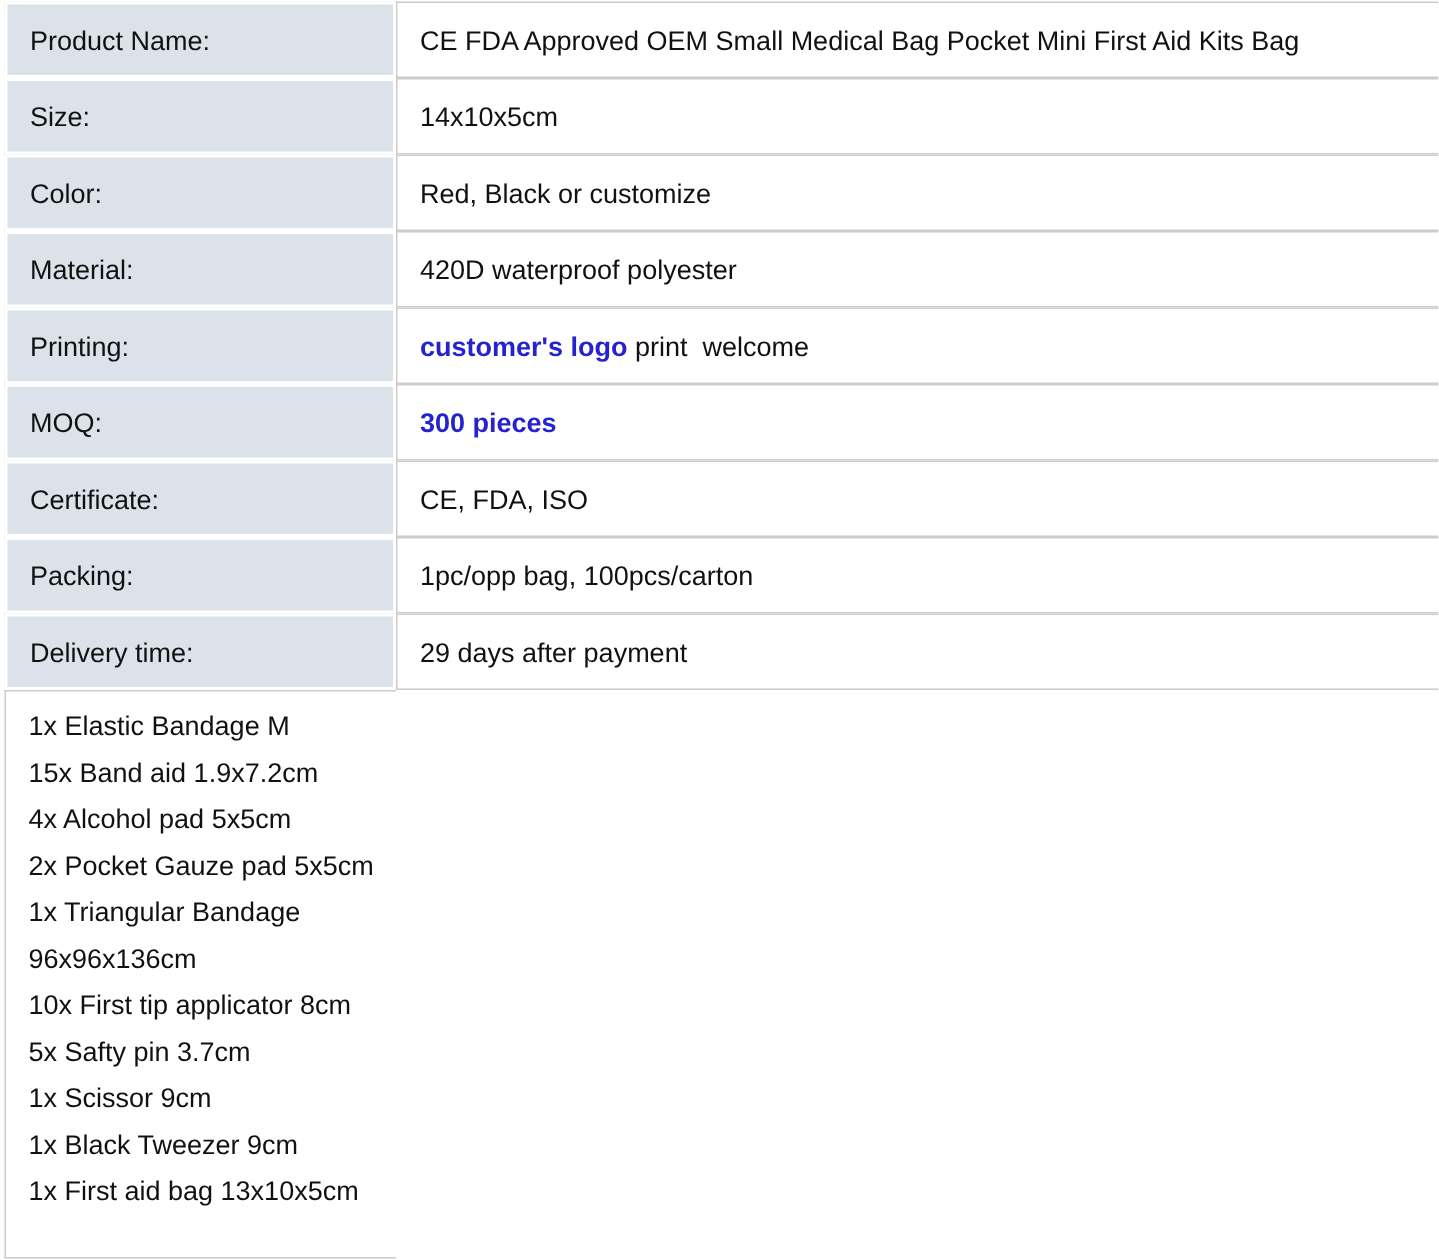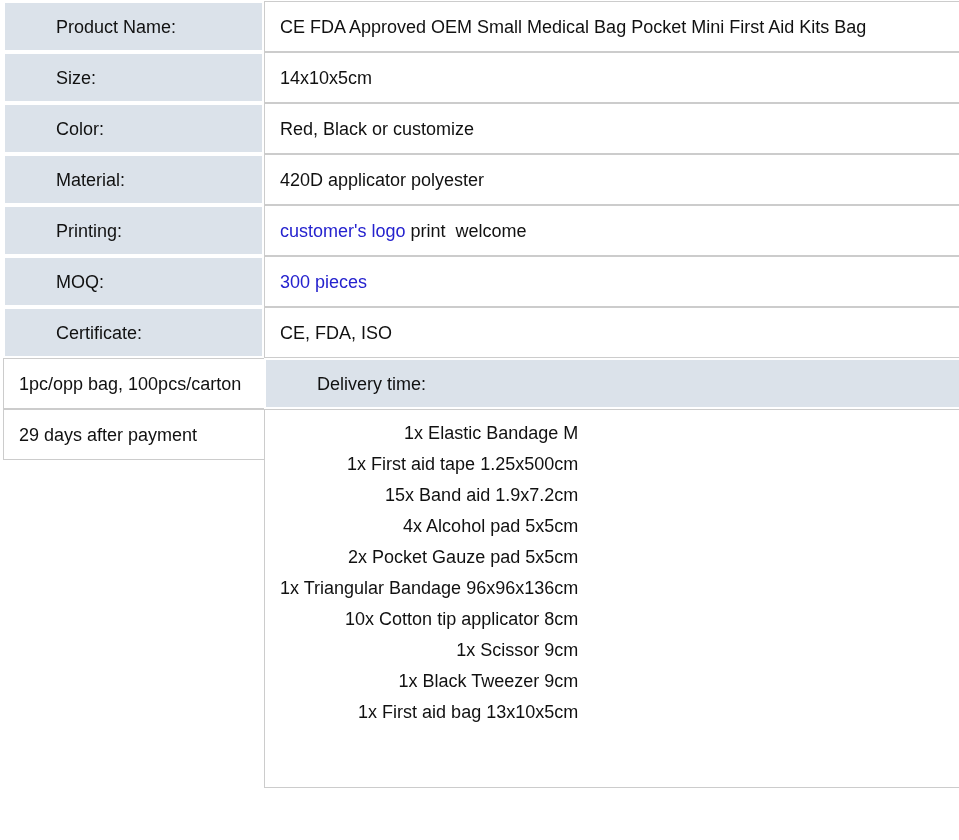--- a/index.html
+++ b/index.html
@@ -49,33 +49,31 @@
     height: 379px;
     align-items: flex-start;
     padding-top: 8px;
   }
   .value-text {
     white-space: pre-wrap;
     line-height: 24px;
   }
   .value-text.em {
     color: var(--accent_blue, #2522ce);
-    font-weight: normal;
+    font-weight: bold;
   }
   .label-text {
     line-height: 24px;
-    margin-left: 36px;
   }
   .value-lines {
     display: block;
   }
   .value-line {
     line-height: 31px;
     white-space: pre-wrap;
-    text-align: right;
   }
 </style>
 </head>
 <body>
 
 <div class="page" style="--label_bg: #dbe2ea; --row_border: #cccccc; --accent_blue: #2522ce; --text: #111111;">
   <div class="spec-table" id="spec-table">
       <div class="cell label-cell">
         <span class="label-text">Product Name:</span>
       </div>
@@ -91,58 +89,61 @@
       <div class="cell label-cell">
         <span class="label-text">Color:</span>
       </div>
       <div class="cell value-cell">
         <span class="value-text">Red, Black or customize</span>
       </div>
       <div class="cell label-cell">
         <span class="label-text">Material:</span>
       </div>
       <div class="cell value-cell">
-        <span class="value-text">420D applicator polyester</span>
+        <span class="value-text">420D waterproof polyester</span>
       </div>
       <div class="cell label-cell">
         <span class="label-text">Printing:</span>
       </div>
       <div class="cell value-cell">
         <span class="value-text em">customer's logo</span>
         <span class="value-text"> print  welcome</span>
       </div>
       <div class="cell label-cell">
         <span class="label-text">MOQ:</span>
       </div>
       <div class="cell value-cell">
         <span class="value-text em">300 pieces</span>
       </div>
       <div class="cell label-cell">
         <span class="label-text">Certificate:</span>
       </div>
       <div class="cell value-cell">
         <span class="value-text">CE, FDA, ISO</span>
       </div>
+      <div class="cell label-cell">
+        <span class="label-text">Packing:</span>
+      </div>
       <div class="cell value-cell">
         <span class="value-text">1pc/opp bag, 100pcs/carton</span>
       </div>
       <div class="cell label-cell">
         <span class="label-text">Delivery time:</span>
       </div>
       <div class="cell value-cell">
         <span class="value-text">29 days after payment</span>
       </div>
       <div class="cell value-cell tall">
         <div class="value-lines">
           <div class="value-line">1x Elastic Bandage M</div>
-          <div class="value-line">1x First aid tape 1.25x500cm</div>
           <div class="value-line">15x Band aid 1.9x7.2cm</div>
           <div class="value-line">4x Alcohol pad 5x5cm</div>
           <div class="value-line">2x Pocket Gauze pad 5x5cm</div>
           <div class="value-line">1x Triangular Bandage 96x96x136cm</div>
-          <div class="value-line">10x Cotton tip applicator 8cm</div>
+          <div class="value-line">10x First tip applicator 8cm</div>
+          <div class="value-line">5x Safty pin 3.7cm</div>
           <div class="value-line">1x Scissor 9cm</div>
           <div class="value-line">1x Black Tweezer 9cm</div>
           <div class="value-line">1x First aid bag 13x10x5cm</div>
         </div>
       </div>
     </div>
 </div>
 
 </body></html>

